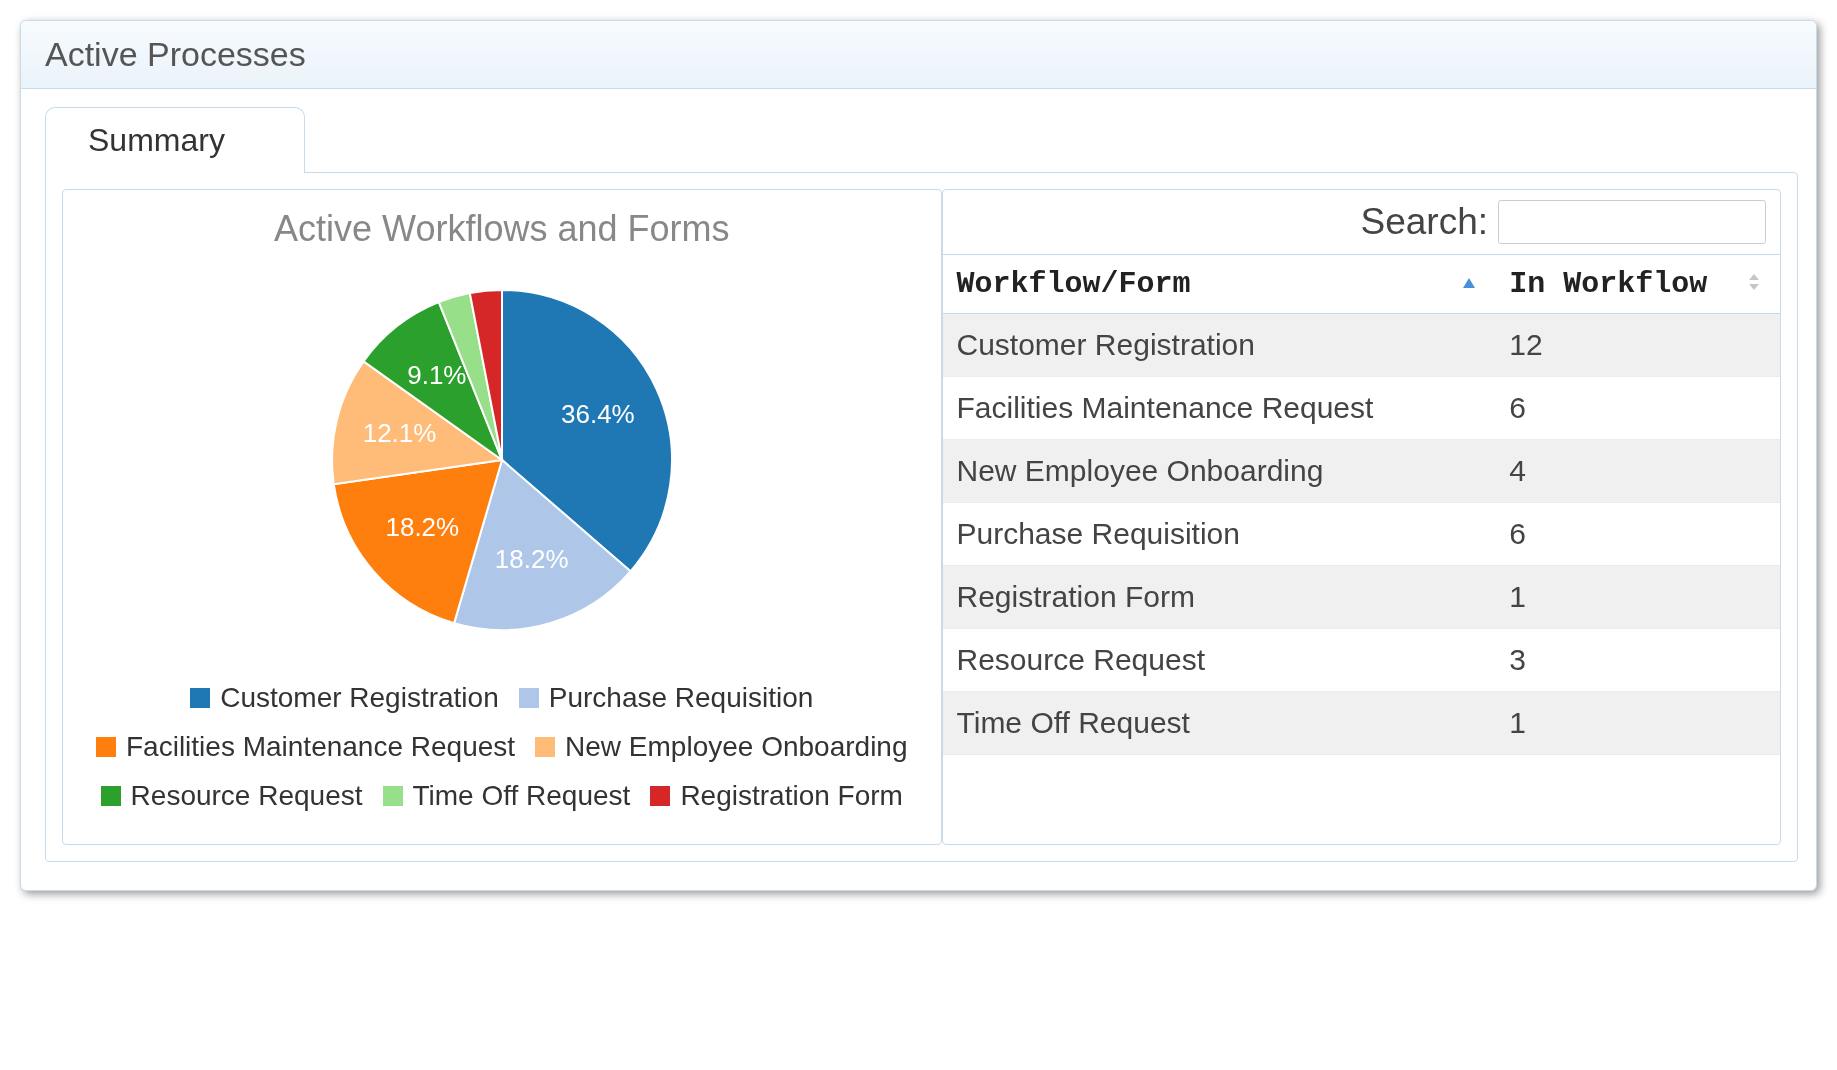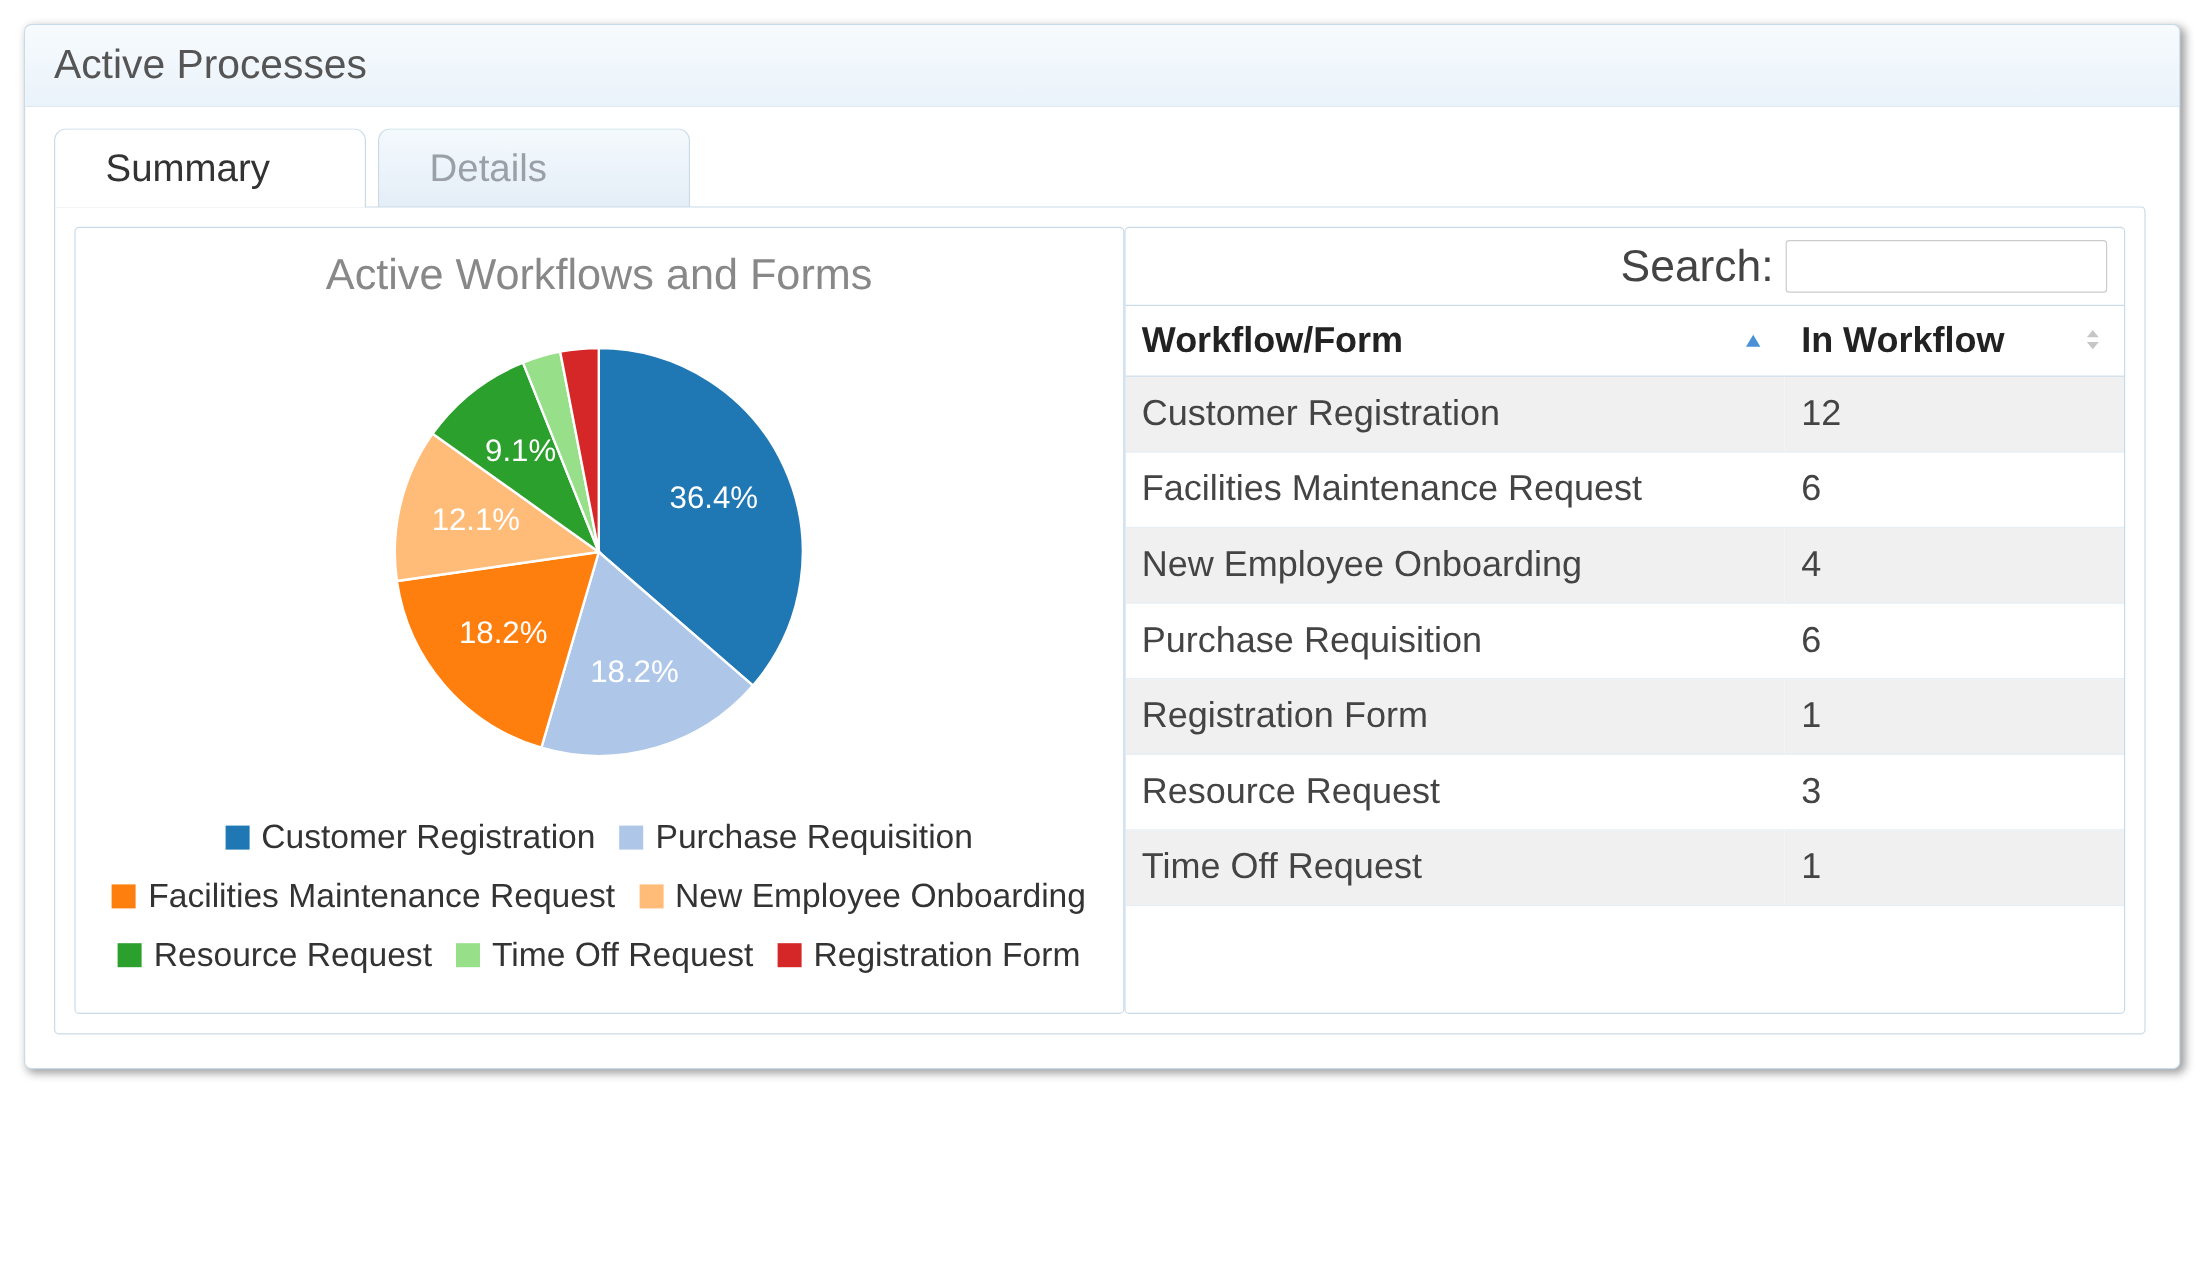--- a/index.html
+++ b/index.html
@@ -26,21 +26,21 @@
   .panel-header {
     background: linear-gradient(#f7fbfe, #eaf3fa);
     border-bottom: 1px solid #c9dbe8;
     border-top-left-radius: 6px;
     border-top-right-radius: 6px;
     padding: 14px 24px;
     font-size: 34px;
     color: #555;
   }
   .panel-body {
-    padding: 18px 28px 28px 24px;
+    padding: 18px 18px 28px 24px;
   }
 
   
   .tabs-bar {
     display: flex;
     align-items: flex-end;
     margin-bottom: -1px;
   }
   .tab {
     font-size: 32px;
@@ -145,20 +145,21 @@
     border-collapse: collapse;
     font-size: 30px;
   }
   table.dt thead th {
     text-align: left;
     padding: 12px 14px;
     border-bottom: 1px solid #c9dbe8;
     font-weight: 700;
     color: #222;
     position: relative;
+    font-family: Liberation Mono, monospace;
   }
   table.dt thead th .sort-icon {
     position: absolute;
     right: 18px;
     top: 50%;
     transform: translateY(-50%);
   }
   table.dt tbody td {
     padding: 14px 14px;
     border-bottom: 1px solid #e6eef5;
@@ -178,21 +179,20 @@
 <body>
 
 <div class="outer-wrap">
   <div class="panel">
     <div class="panel-header">Active Processes</div>
 
     <div class="panel-body">
 
       <div class="tabs-bar">
         <div class="tab active">Summary</div>
-        <div class="tab">Details</div>
       </div>
 
       <div class="tab-content">
         <div class="content-row">
 
           <div class="card chart-card">
             <div class="chart-title">Active Workflows and Forms</div>
             <div class="chart-svg-wrap">
               <svg id="pie-svg" width="420" height="380" viewBox="0 0 420 380">
                   <path d="M 210 190 L 210 20 A 170 170 0 0 1 338.47742764022394 301.3263247706985 Z" fill="#1f77b4" stroke="#fff" stroke-width="2"></path>

